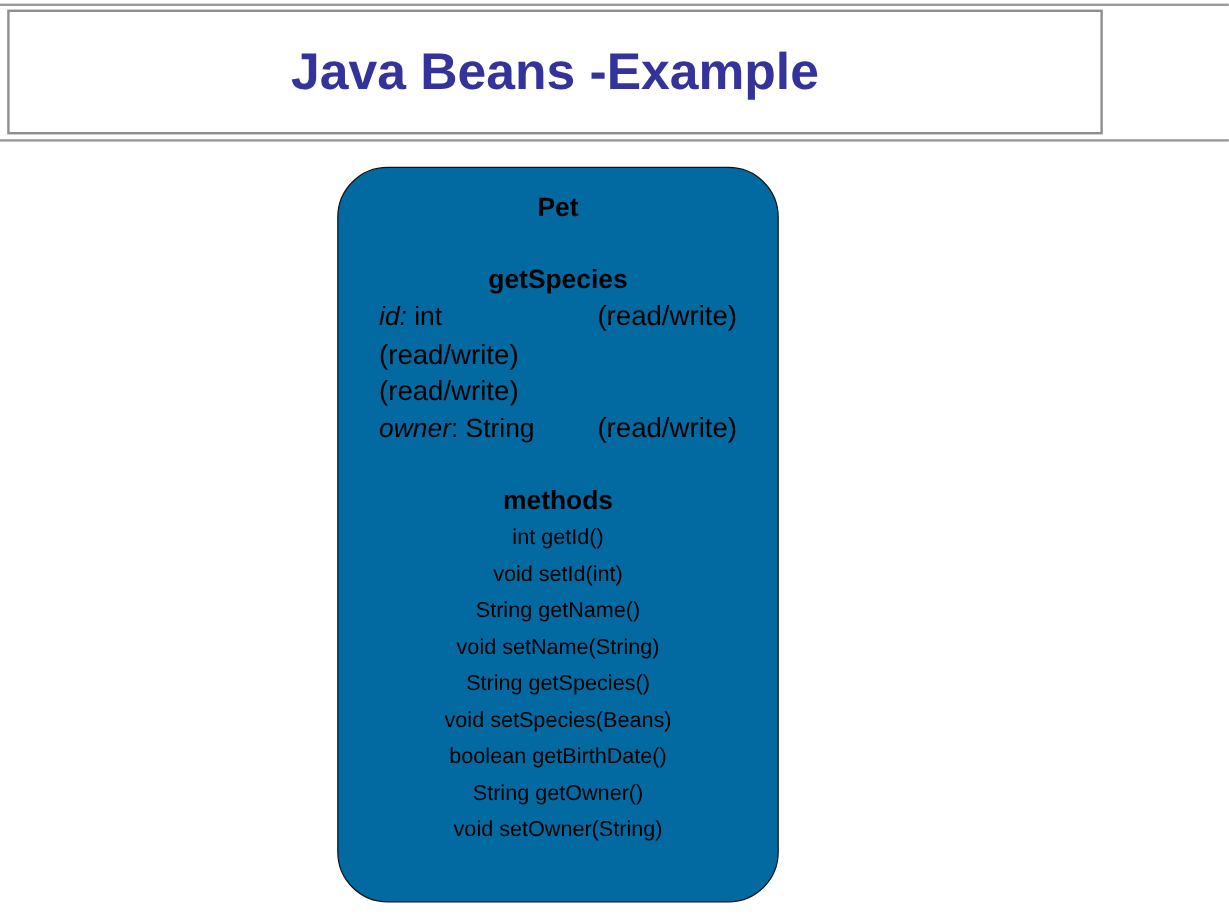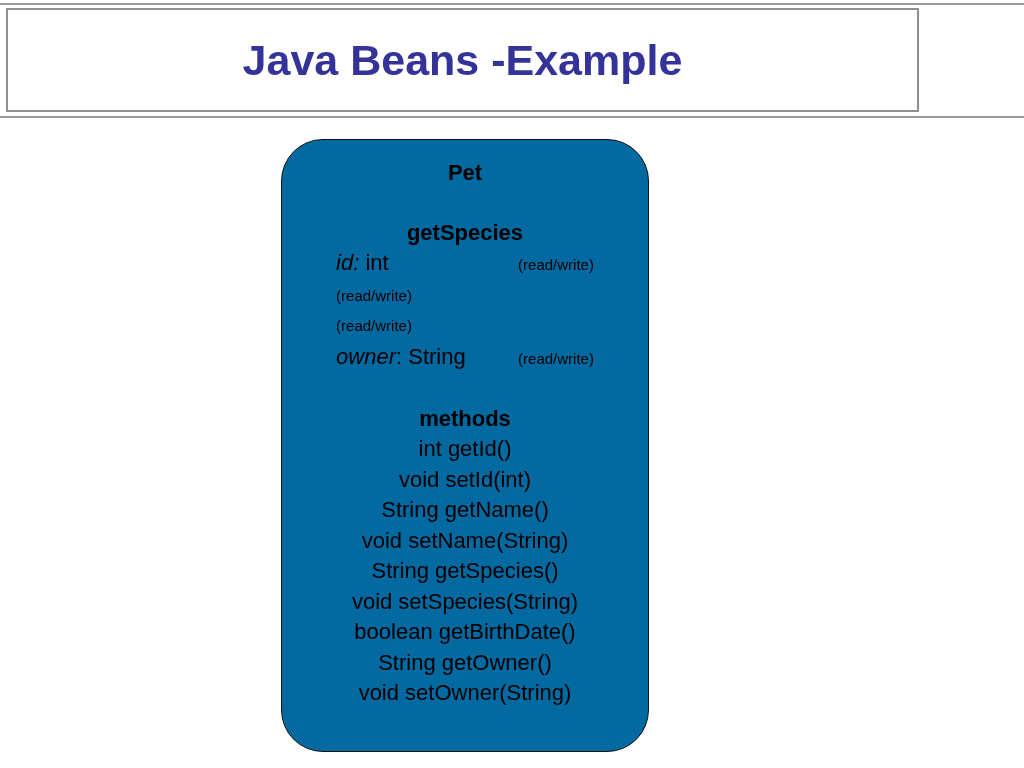--- a/index.html
+++ b/index.html
@@ -118,32 +118,32 @@
     line-height: 30.5px;
     white-space: nowrap;
   }
   .prop-sig {
     display: inline-block;
     width: 182px;
     font-size: 22px;
   }
   .prop-access {
     display: inline-block;
-    font-size: 15px;
+    font-size: 23px;
     text-align: right;
   }
   .prop-name { font-style: italic; }
 
   .methods-list {
     margin: 0;
     padding: 0;
     list-style: none;
   }
   .method-item {
-    font-size: 22px;
+    font-size: 18px;
     line-height: 30.5px;
     white-space: nowrap;
   }
 </style>
 </head>
 <body>
 
 <div class="slide">
 
   <div class="title-rule top"></div>
@@ -178,21 +178,21 @@
       <div class="spacer-2"></div>
 
       <div class="section-head">methods</div>
 
       <ul class="methods-list">
           <li class="method-item">int getId()</li>
           <li class="method-item">void setId(int)</li>
           <li class="method-item">String getName()</li>
           <li class="method-item">void setName(String)</li>
           <li class="method-item">String getSpecies()</li>
-          <li class="method-item">void setSpecies(String)</li>
+          <li class="method-item">void setSpecies(Beans)</li>
           <li class="method-item">boolean getBirthDate()</li>
           <li class="method-item">String getOwner()</li>
           <li class="method-item">void setOwner(String)</li>
         </ul>
 
     </div>
   </div>
 
 </div>
 

